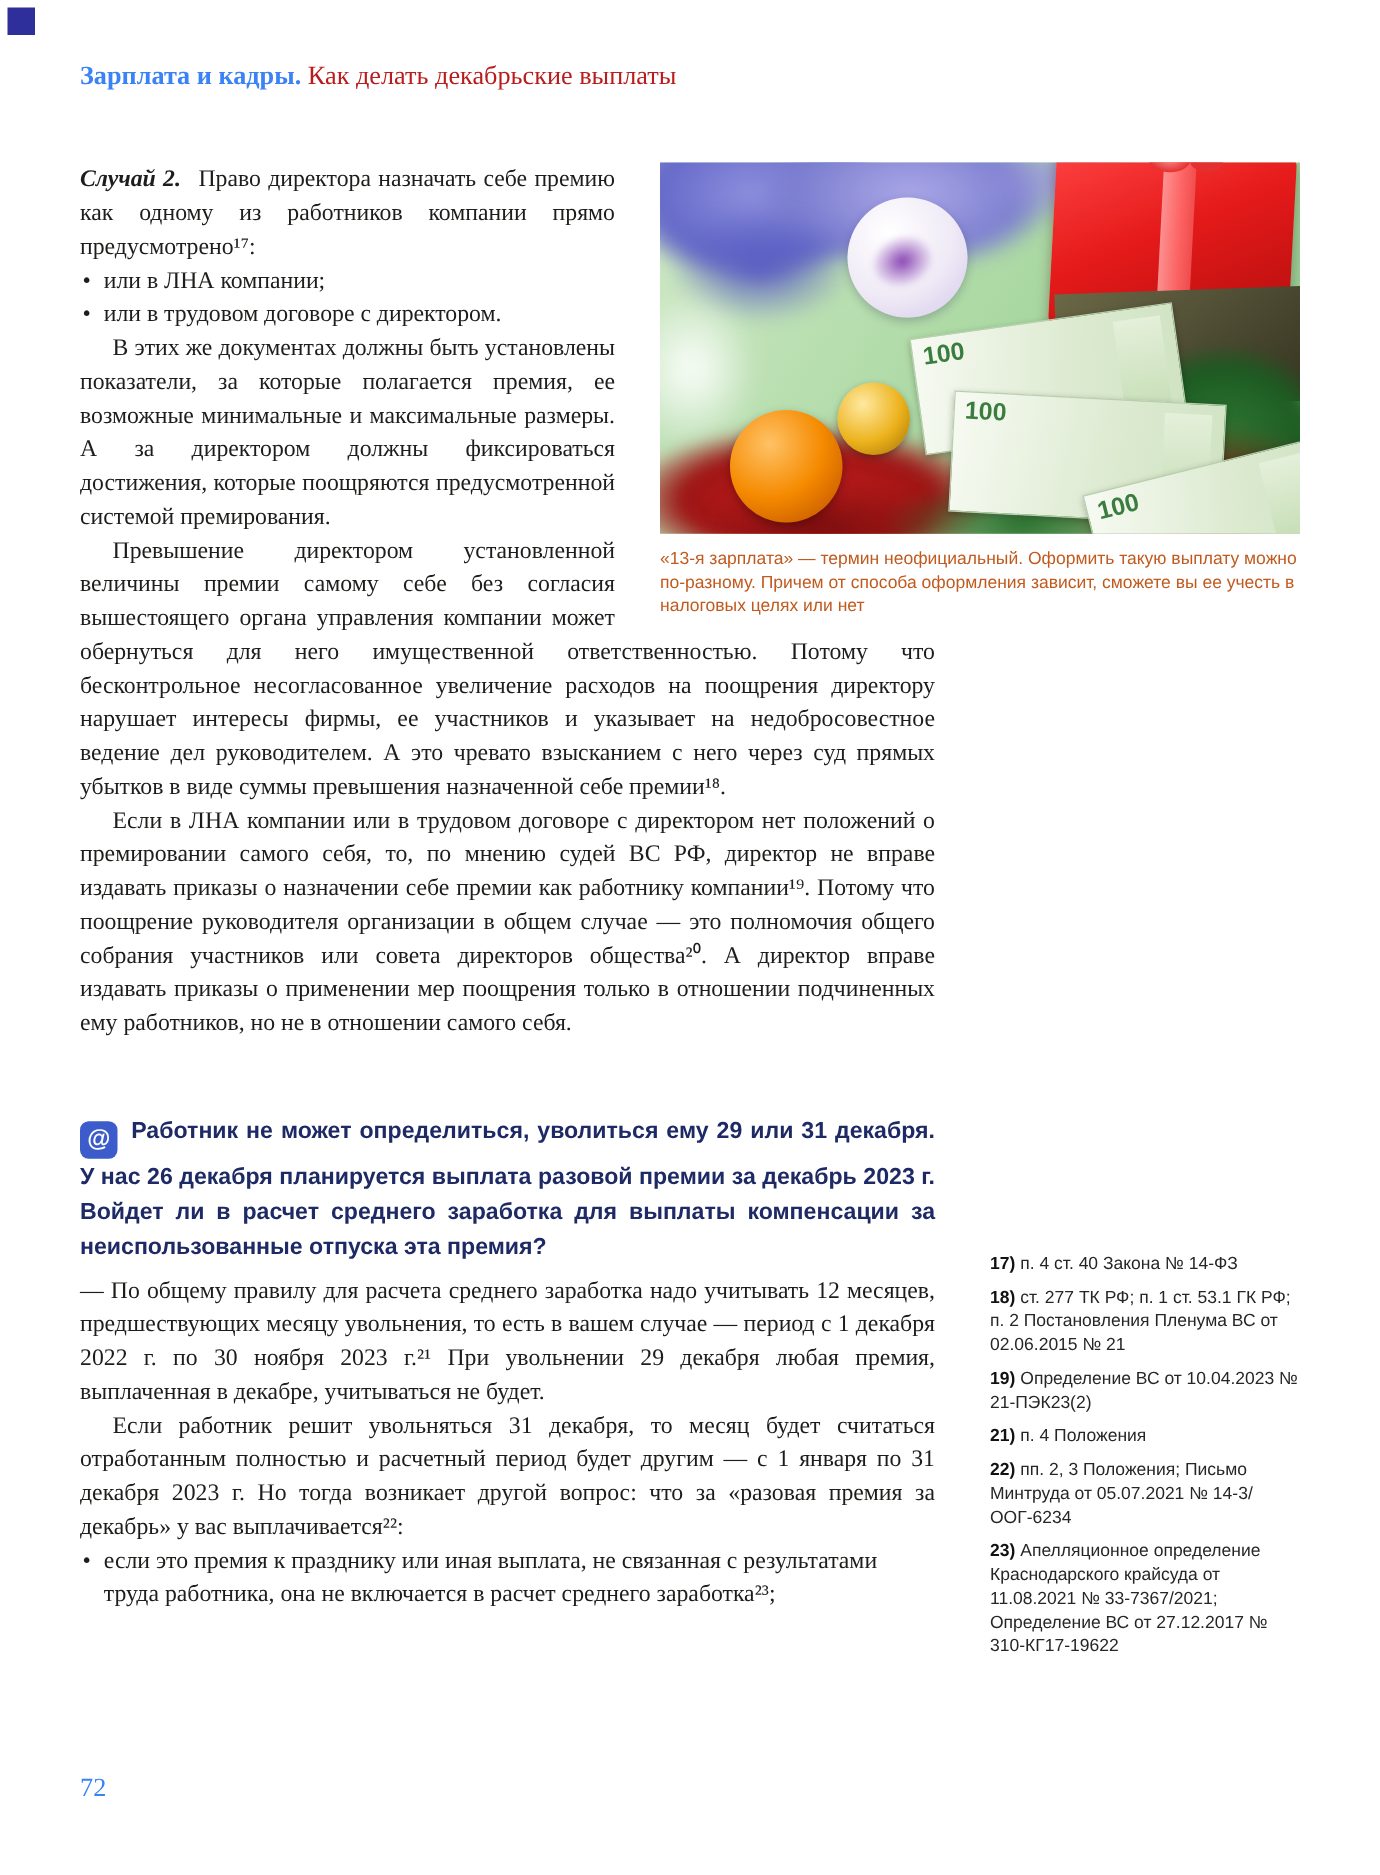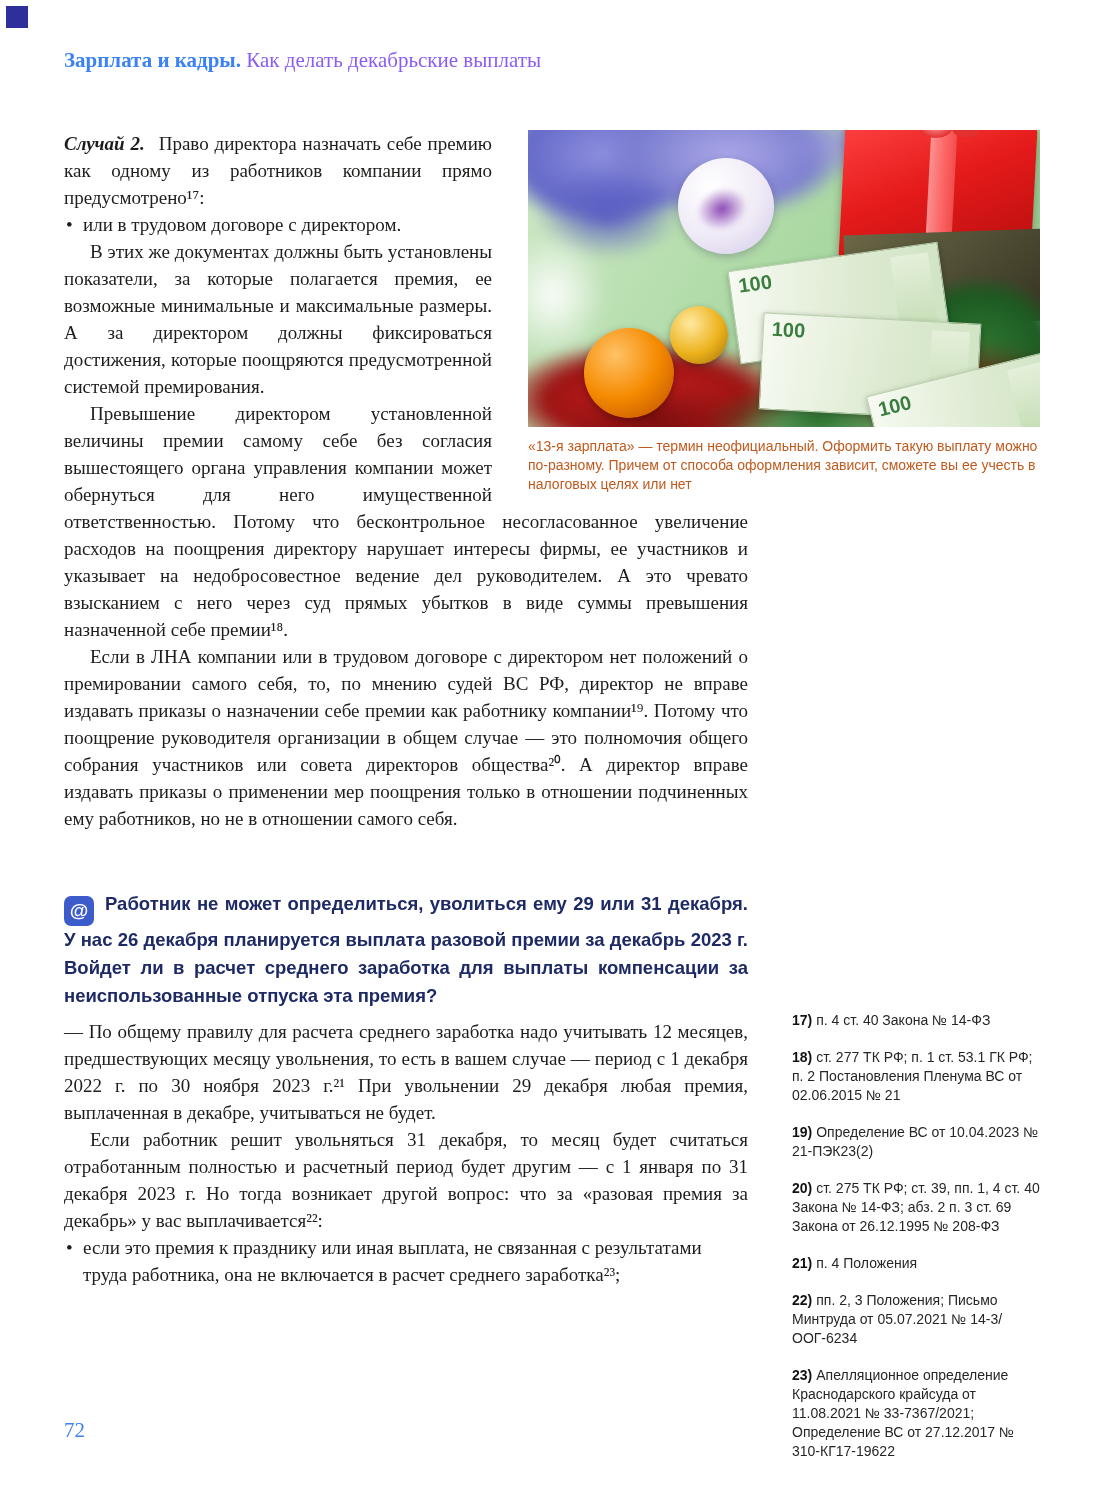--- a/index.html
+++ b/index.html
@@ -5,21 +5,21 @@
   html,body{margin:0;padding:0;background:#ffffff;}
   .page{position:relative;width:1104px;height:1500px;background:#ffffff;overflow:hidden;
         font-family:"Liberation Serif",serif;color:#1d1d1b;}
 
   
   .corner{position:absolute;left:6px;top:6px;width:22px;height:22px;background:#2f2f9c;}
 
   
   .runhead{position:absolute;left:64px;top:48px;font-size:21px;line-height:24px;}
   .runhead .t1{font-weight:700;color:#3b82f6;}
-  .runhead .t2{font-weight:400;color:#8b5cf6;}
+  .runhead .t2{font-weight:400;color:#b91c1c;}
 
   
   .content{position:absolute;left:64px;top:130px;width:684px;
            font-size:19px;line-height:27px;text-align:justify;}
   .p{margin:0;}
   .indent{text-indent:26px;}
   .lead{font-weight:700;font-style:italic;margin-right:14px;}
 
   ul.bullets{margin:0;padding:0;list-style:none;}
   ul.bullets li{position:relative;padding-left:19px;margin:0;text-align:left;}
@@ -79,21 +79,21 @@
             font-size:18.5px;line-height:28px;color:#1e2a66;text-align:justify;}
   .at-badge{display:inline-block;width:30px;height:30px;border-radius:7px;background:#3d5ccc;
             color:#ffffff;font:700 19px/30px "Liberation Sans",sans-serif;text-align:center;
             vertical-align:-7px;margin-right:11px;}
   .answer-first{text-indent:0;}
 
   
   .footnotes{position:absolute;left:792px;top:993px;width:250px;
              font-family:"Liberation Sans",sans-serif;font-size:14px;line-height:19px;
              color:#262626;text-align:left;}
-  .fn{margin:18px 0 7px 0;}
+  .fn{margin:8px 0 7px 0;}
   .fn b{font-weight:700;color:#111111;margin-right:4px;}
 
   .pagenum{position:absolute;left:64px;top:1418px;font-size:21px;color:#3b82f6;}
 </style>
 </head>
 <body>
 
 <div class="page">
 
   <div class="corner"></div>
@@ -135,20 +135,21 @@
           </div>
         <div class="bauble1"></div>
         <div class="bauble2"></div>
       </div>
       <div class="caption">«13-я зарплата» — термин неофициальный. Оформить такую выплату можно по-разному. Причем от способа оформления зависит, сможете вы ее учесть в налоговых целях или нет</div>
     </div>
 
     <p class="p"><span class="lead">Случай 2.</span><span>Право директора назначать себе премию как одному из работников компании прямо предусмотрено¹⁷:</span></p>
 
     <ul class="bullets">
+      <li>или в ЛНА компании;</li>
       <li>или в трудовом договоре с директором.</li>
     </ul>
 
     <p class="p indent">В этих же документах должны быть установлены показатели, за которые полагается премия, ее возможные минимальные и максимальные размеры. А за директором должны фиксироваться достижения, которые поощряются предусмотренной системой премирования.</p>
     <p class="p indent">Превышение директором установленной величины премии самому себе без согласия вышестоящего органа управления компании может обернуться для него имущественной ответственностью. Потому что бесконтрольное несогласованное увеличение расходов на поощрения директору нарушает интересы фирмы, ее участников и указывает на недобросовестное ведение дел руководителем. А это чревато взысканием с него через суд прямых убытков в виде суммы превышения назначенной себе премии¹⁸.</p>
     <p class="p indent">Если в ЛНА компании или в трудовом договоре с директором нет положений о премировании самого себя, то, по мнению судей ВС РФ, директор не вправе издавать приказы о назначении себе премии как работнику компании¹⁹. Потому что поощрение руководителя организации в общем случае — это полномочия общего собрания участников или совета директоров общества²⁰. А директор вправе издавать приказы о применении мер поощрения только в отношении подчиненных ему работников, но не в отношении самого себя.</p>
 
     <div class="qa">
       <p class="question"><span class="at-badge">@</span><span>Работник не может определиться, уволиться ему 29 или 31 декабря. У нас 26 декабря планируется выплата разовой премии за декабрь 2023 г. Войдет ли в расчет среднего заработка для выплаты компенсации за неиспользованные отпуска эта премия?</span></p>
       <p class="p answer-first">— По общему правилу для расчета среднего заработка надо учитывать 12 месяцев, предшествующих месяцу увольнения, то есть в вашем случае — период с 1 декабря 2022 г. по 30 ноября 2023 г.²¹ При увольнении 29 декабря любая премия, выплаченная в декабре, учитываться не будет.</p>
@@ -157,21 +158,20 @@
         <li>если это премия к празднику или иная выплата, не связанная с результатами труда работника, она не включается в расчет среднего заработка²³;</li>
       </ul>
     </div>
 
   </div>
 
   <div class="footnotes">
     <div class="fn"><b>17)</b><span>п. 4 ст. 40 Закона № 14-ФЗ</span></div>
     <div class="fn"><b>18)</b><span>ст. 277 ТК РФ; п. 1 ст. 53.1 ГК РФ; п. 2 Постановления Пленума ВС от 02.06.2015 № 21</span></div>
     <div class="fn"><b>19)</b><span>Определение ВС от 10.04.2023 № 21-ПЭК23(2)</span></div>
-    <div class="fn"><b>20)</b><span>ст. 275 ТК РФ; ст. 39, пп. 1, 4 ст. 40 Закона № 14-ФЗ; абз. 2 п. 3 ст. 69 Закона от 26.12.1995 № 208-ФЗ</span></div>
     <div class="fn"><b>21)</b><span>п. 4 Положения</span></div>
     <div class="fn"><b>22)</b><span>пп. 2, 3 Положения; Письмо Минтруда от 05.07.2021 № 14-3/ООГ-6234</span></div>
     <div class="fn"><b>23)</b><span>Апелляционное определение Краснодарского крайсуда от 11.08.2021 № 33-7367/2021; Определение ВС от 27.12.2017 № 310-КГ17-19622</span></div>
   </div>
 
   <div class="pagenum">72</div>
 
 </div>
 
 </body></html>

